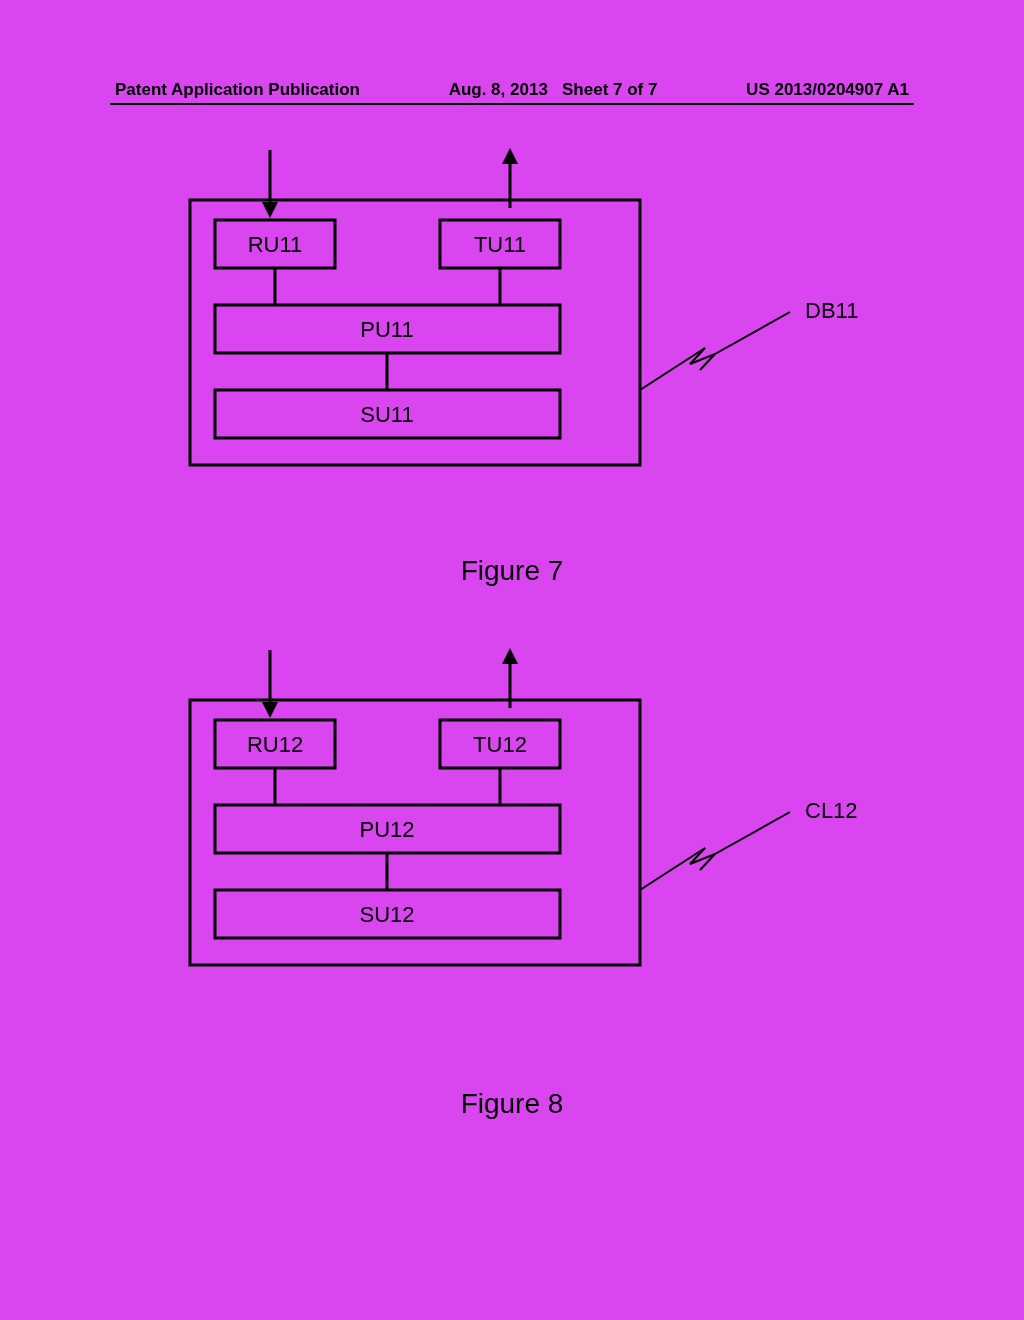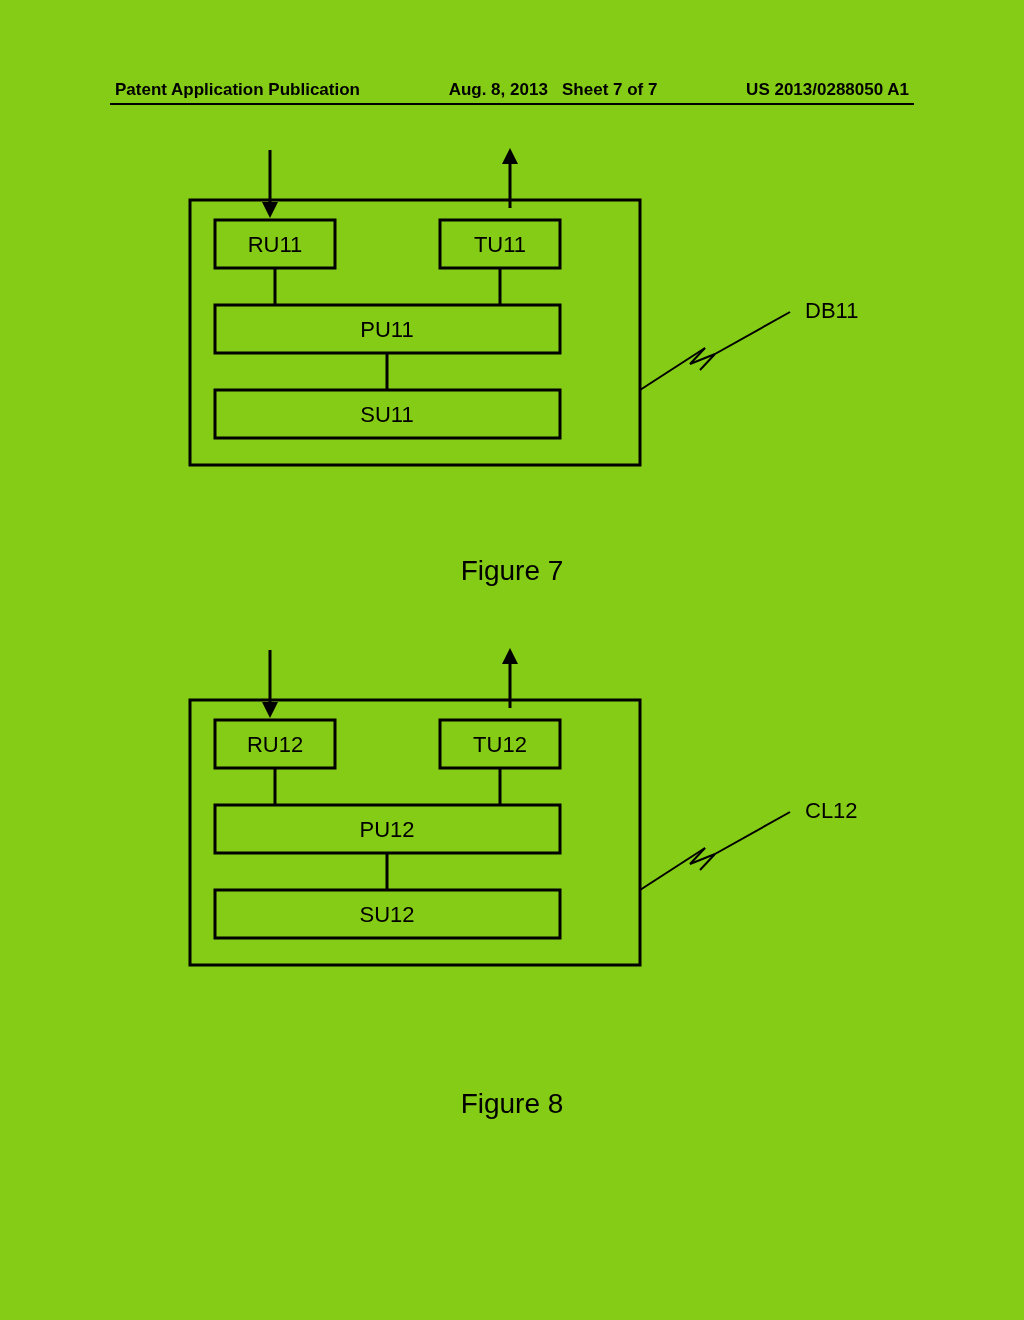--- a/index.html
+++ b/index.html
@@ -5,21 +5,21 @@
   html, body {
     margin: 0;
     padding: 0;
     background: #fff;
     font-family: Arial, Helvetica, sans-serif;
   }
   .page {
     width: 1024px;
     height: 1320px;
     position: relative;
-    background: #84cc16;
+    background: #d946ef;
     overflow: hidden;
   }
   .header {
     position: absolute;
     top: 80px;
     left: 115px;
     right: 115px;
     font-size: 17px;
     font-weight: bold;
     display: flex;
@@ -57,21 +57,21 @@
 <body>
 
 <div class="page">
 
   <div class="header">
     <span class="left">Patent Application Publication</span>
     <span class="mid">
       <span>Aug. 8, 2013</span>&nbsp;&nbsp;
       <span>Sheet 7 of 7</span>
     </span>
-    <span class="right">US 2013/0288050 A1</span>
+    <span class="right">US 2013/0204907 A1</span>
   </div>
   <div class="hr"></div>
 
   <svg width="800" height="380" style="position:absolute; left:150px; top:140px;">
 
     <rect x="40" y="60" width="450" height="265" fill="none" stroke="#000" stroke-width="3"></rect>
 
     <g>
       <line x1="120" y1="10" x2="120" y2="68" stroke="#000" stroke-width="3"></line>
       <polygon points="120,78 112,62 128,62" fill="#000"></polygon>

